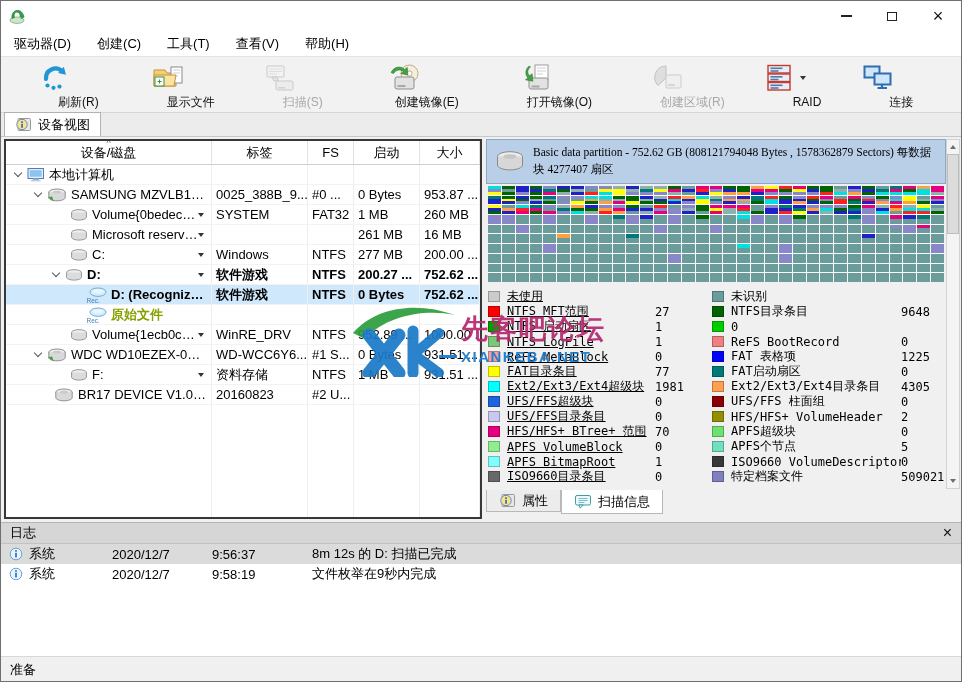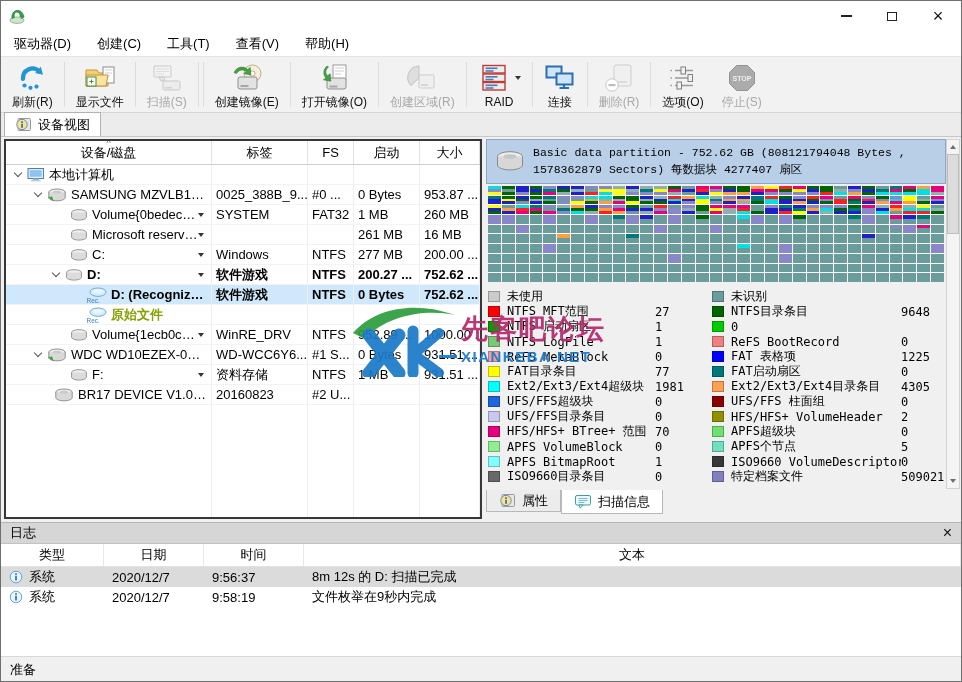--- a/index.html
+++ b/index.html
@@ -20,21 +20,21 @@
   
   .menubar{position:absolute;top:30px;left:0;width:100%;height:25px;background:#fff;display:flex;align-items:center;font-size:13px;}
   .menu-item{padding:3px 13px;}
 
   
   .toolbar{position:absolute;top:55px;left:0;width:100%;height:57px;background:#f2f2f2;
     border-top:1px solid #e4e4e4;border-bottom:1px solid #d6d6d6;display:flex;align-items:stretch;padding:2px 2px;}
   .tb-btn{display:flex;flex-direction:column;align-items:center;padding:2px 9px 0;font-size:12px;color:#111;}
   .tb-iconrow{display:flex;align-items:center;height:34px;}
   .tb-btn.disabled{color:#a8a8a8;}
-  .tb-label{white-space:nowrap;line-height:14px;}
+  .tb-label{white-space:nowrap;line-height:14px;margin-left:46px;}
   .tb-sep{width:1px;background:#dcdcdc;margin:3px 2px;}
   .tb-dd{width:0;height:0;border-top:4px solid #333;border-left:3.5px solid transparent;border-right:3.5px solid transparent;margin-left:5px;}
 
   
   .tabbar{position:absolute;top:112px;left:0;width:100%;height:24px;background:#ececec;display:flex;align-items:flex-end;padding-left:3px;border-bottom:1px solid #c6c6c6;}
   .tab{display:flex;align-items:center;gap:6px;height:23px;padding:0 10px;border:1px solid #b2b2b2;border-bottom:none;background:#f3f3f3;font-size:13px;margin-right:2px;}
   .tab.active{background:#fff;height:24px;}
   .tab.mono{font-family:"DejaVu Sans Mono","Liberation Mono",monospace;font-size:12px;}
   .tab-icon{display:flex;}
 
@@ -56,27 +56,27 @@
   .t-name{overflow:hidden;text-overflow:ellipsis;}
   .t-arrow{margin-left:auto;margin-right:3px;width:0;height:0;border-top:4px solid #333;border-left:3.5px solid transparent;border-right:3.5px solid transparent;flex:none;}
   .bold{font-weight:bold;}
   .green{color:#86a000;font-weight:bold;}
   .t-fill{display:flex;height:114px;}
   .t-fill .t-cell{border-bottom:none;}
 
   
   .info-header{position:absolute;left:485px;top:2px;width:460px;height:45px;background:#b9cfe8;border:1px solid #90a6c6;}
   .ih-icon{position:absolute;left:8px;top:10px;display:flex;}
-  .ih-text{margin-left:46px;padding:4px 4px 0 0;font-family:Liberation Mono, monospace;font-size:11.5px;line-height:17px;}
+  .ih-text{margin-left:46px;padding:4px 4px 0 0;font-family:Liberation Serif, serif;font-size:11.5px;line-height:17px;}
   .map{position:absolute;left:487px;top:49px;width:456px;height:96px;display:grid;grid-template-columns:repeat(33,1fr);grid-auto-rows:1fr;gap:1px;background:#fbfbfb;}
   .legend{position:absolute;left:487px;top:152px;width:458px;display:grid;grid-template-columns:224px 1fr;}
   .lg-item{display:flex;align-items:center;height:15px;font-family:"DejaVu Sans Mono","Liberation Mono",monospace;font-size:12px;}
   .lg-sw{width:12px;height:11px;margin-right:7px;flex:none;border:1px solid rgba(0,0,0,.25);}
   .lg-label{white-space:nowrap;overflow:hidden;}
-  .legend-col.left .lg-label{width:148px;}
+  .legend-col.left .lg-label{width:148px;text-decoration:underline;}
   .legend-col.right .lg-label{width:170px;}
 
   .panel-tabs{position:absolute;left:485px;top:353px;height:25px;display:flex;align-items:flex-start;}
   .ptab{display:flex;align-items:center;gap:6px;padding:0 12px;font-size:13px;border:1px solid #b8b8b8;border-top:none;background:#ececec;height:22px;}
   .ptab.active{background:#fff;height:24px;}
 
   .vscroll{position:absolute;left:945px;top:2px;width:14px;height:350px;background:#f4f4f4;border:1px solid #d2d2d2;display:flex;flex-direction:column;align-items:center;}
   .sb-arrow{width:100%;height:14px;display:flex;align-items:center;justify-content:center;flex:none;}
   .sb-arrow.up::before{content:"";border-bottom:4px solid #6e6e6e;border-left:3.5px solid transparent;border-right:3.5px solid transparent;}
   .sb-arrow.down{margin-top:auto;}
@@ -1055,26 +1055,20 @@
       <div class="sb-thumb"></div>
       <div class="sb-arrow down"></div>
     </div>
   </div>
 
   <div class="logpanel">
     <div class="log-title">
       <span>日志</span>
       <span class="log-close">×</span>
     </div>
-    <div class="log-header">
-        <div class="lh-cell lw-type">类型</div>
-        <div class="lh-cell lw-date">日期</div>
-        <div class="lh-cell lw-time">时间</div>
-        <div class="lh-cell lw-text">文本</div>
-      </div>
     <div class="log-body">
         <div class="log-row hl">
           <div class="lr-cell lw-type">
             <span style="display: flex;">
               <svg viewBox="0 0 15 15" width="14" height="14">
                 <circle cx="7.5" cy="7.5" r="6.2" fill="#eaf4fd" stroke="#5e9fd4"></circle>
                 <rect x="6.6" y="3.4" width="1.8" height="1.8" fill="#2f6db5"></rect>
                 <rect x="6.6" y="6.2" width="1.8" height="5" fill="#2f6db5"></rect>
               </svg>
             </span>

